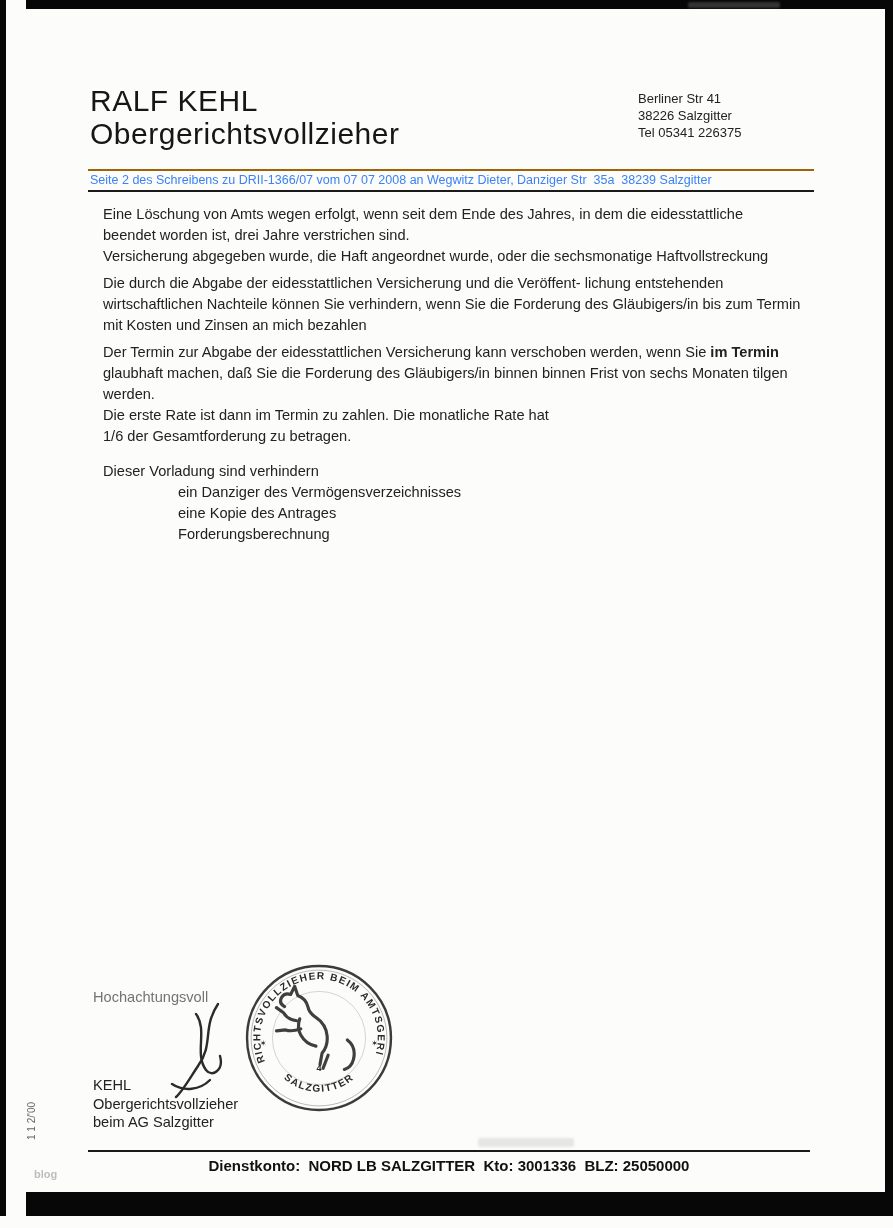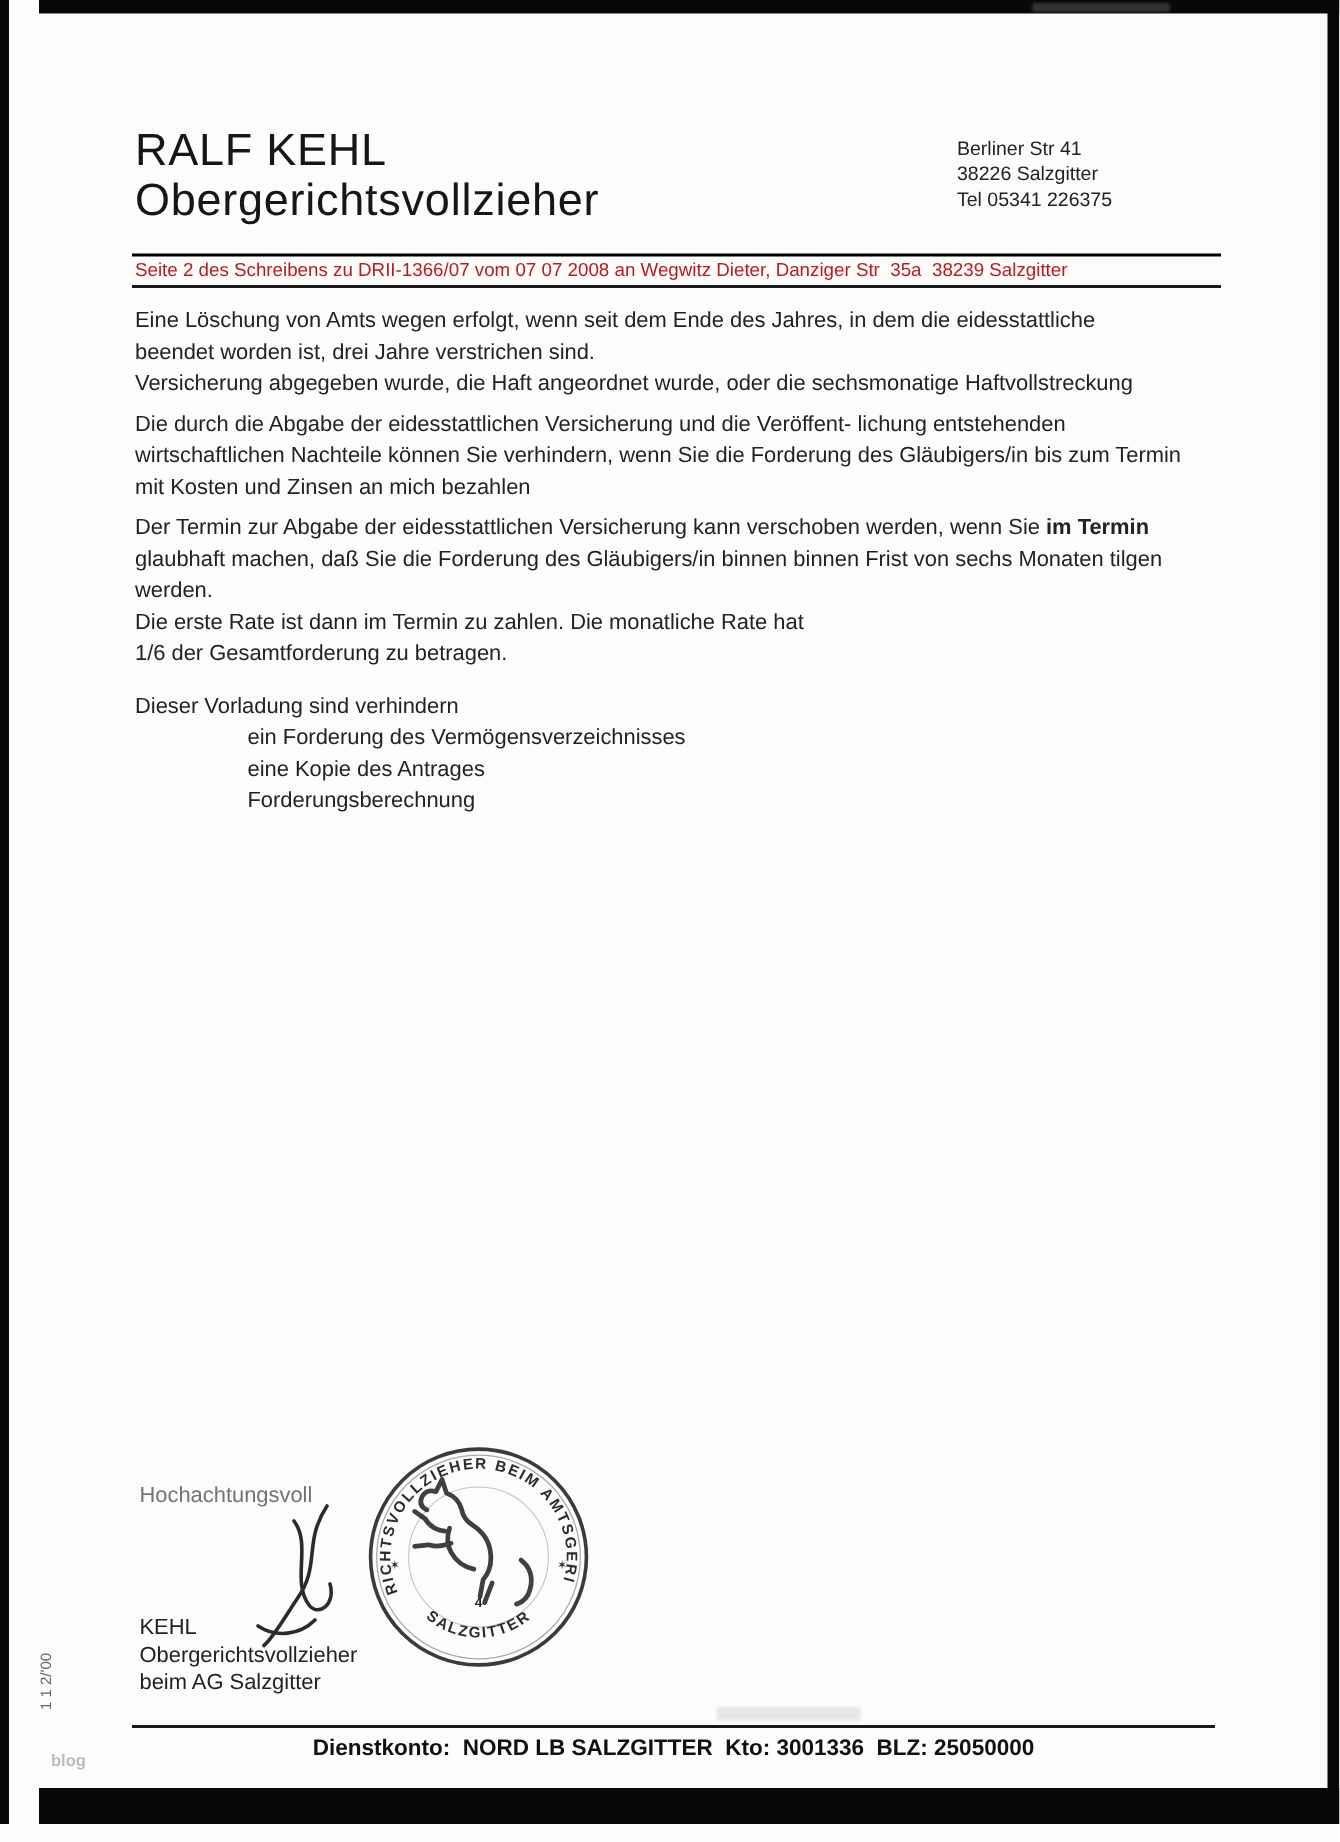--- a/index.html
+++ b/index.html
@@ -9,25 +9,25 @@
   .edge-top{left:26px;top:0;right:0;height:9px;}
   .edge-left{left:0;top:0;width:6px;height:1216px;}
   .edge-right{right:0;top:0;width:8px;height:1216px;}
   .edge-bottom{left:26px;top:1192px;right:0;height:24px;}
 
   .letterhead-name{position:absolute;left:90px;top:84px;font-size:30px;line-height:33px;
                    letter-spacing:.5px;color:#161616;}
   .letterhead-address{position:absolute;left:638px;top:90px;font-size:13px;line-height:17px;color:#222;}
 
   .ref-block{position:absolute;left:88px;top:169px;width:724px;
-             border-top:2px solid #000000;border-bottom:2px solid #1a1a1a;
-             padding:2px 0 3px 2px;font-size:12.5px;color:#b91c1c;white-space:pre;}
+             border-top:2px solid #a16207;border-bottom:2px solid #1a1a1a;
+             padding:2px 0 3px 2px;font-size:12.5px;color:#3b82f6;white-space:pre;}
 
   .body-text{position:absolute;left:90px;top:204px;width:745px;font-size:14.6px;line-height:21px;color:#222;}
-  .para{margin:0 0 6px 0;}
+  .para{margin:0 0 6px 13px;}
   .line{white-space:pre;}
   .attachments .line{padding-left:75px;}
   strong{font-weight:700;}
 
   .salutation{position:absolute;left:93px;top:989px;font-size:14.6px;color:#737373;}
   .signature{position:absolute;left:150px;top:1000px;}
   .stamp{position:absolute;left:243px;top:962px;}
   .stamp-text{font-size:10px;font-weight:700;letter-spacing:1.3px;fill:#2b2b2b;}
   .signer{position:absolute;left:93px;top:1076px;font-size:14.6px;line-height:18.5px;color:#222;}
 
@@ -81,21 +81,21 @@
     <div class="para">
       <div class="line"><span>Der Termin zur Abgabe der eidesstattlichen Versicherung kann verschoben werden, wenn Sie </span><strong>im Termin</strong></div>
       <div class="line">glaubhaft machen, daß Sie die Forderung des Gläubigers/in binnen binnen Frist von sechs Monaten tilgen</div>
       <div class="line">werden.</div>
       <div class="line">Die erste Rate ist dann im Termin zu zahlen. Die monatliche Rate hat</div>
       <div class="line">1/6 der Gesamtforderung zu betragen.</div>
     </div>
     <div class="para" style="margin-top:14px;">
       <div class="line">Dieser Vorladung sind verhindern</div>
       <div class="attachments">
-        <div class="line">ein Forderung des Vermögensverzeichnisses</div>
+        <div class="line">ein Danziger des Vermögensverzeichnisses</div>
         <div class="line">eine Kopie des Antrages</div>
         <div class="line">Forderungsberechnung</div>
       </div>
     </div>
   </div>
 
   <div class="salutation">Hochachtungsvoll</div>
 
   <svg class="signature" width="115" height="100" viewBox="0 0 115 100">
     <g fill="none" stroke="#1a1a1a" stroke-width="2.4" stroke-linecap="round" opacity="0.92">

